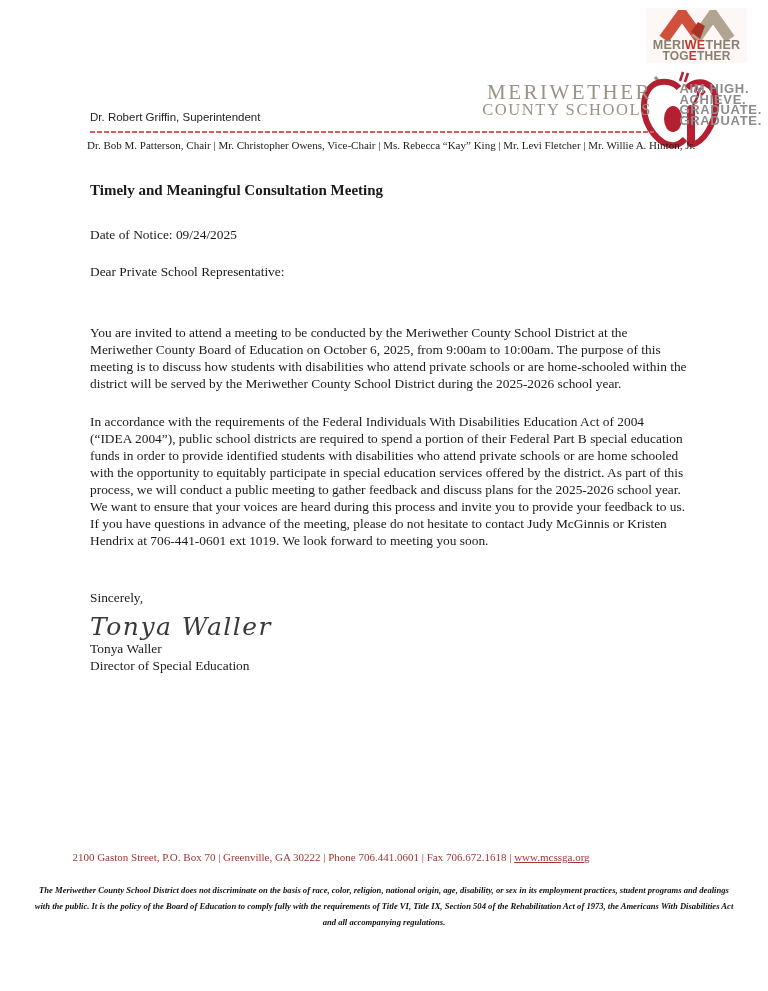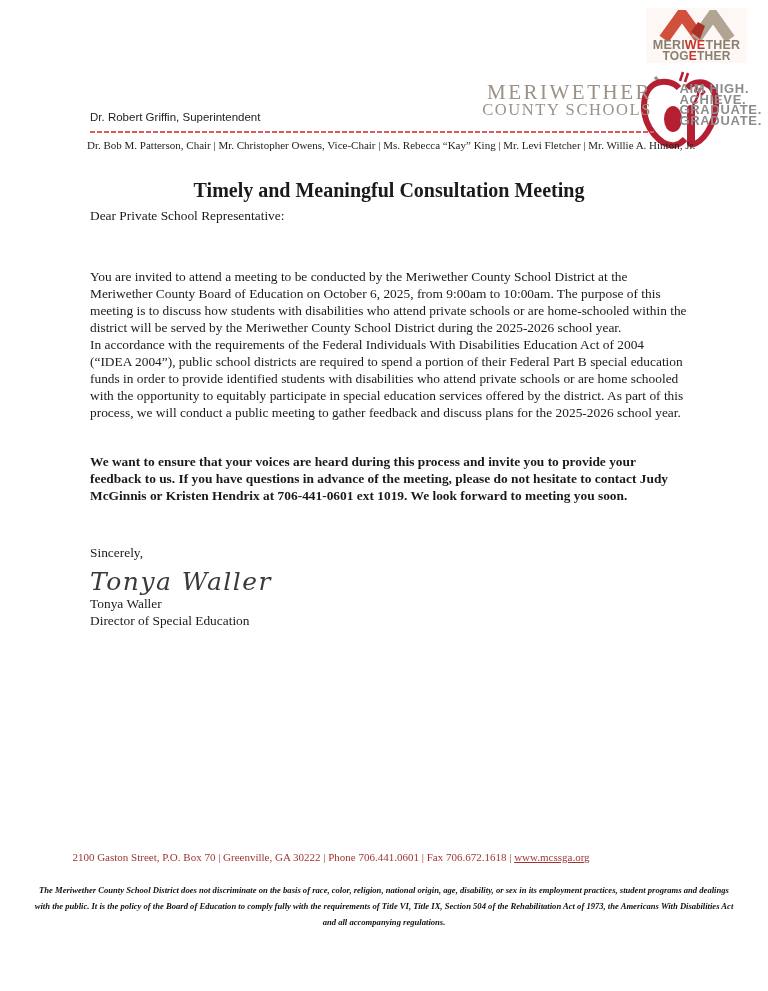--- a/index.html
+++ b/index.html
@@ -25,26 +25,26 @@
   .district-line1 { font-size:21px; letter-spacing:2.5px; }
   .district-line2 { font-size:16.5px; letter-spacing:1.6px; }
 
   .supt-line { position:absolute; top:111px; left:90px; font-family:"Liberation Sans", sans-serif; font-size:11.5px; color:#222; }
   .dash-line { position:absolute; top:131px; left:90px; width:564px; height:2px;
     background:repeating-linear-gradient(90deg,#e05a5a 0 5px,transparent 5px 7px); }
   .board-line { position:absolute; top:139px; left:87px; font-family:Liberation Serif, serif; font-size:11px; color:#222; white-space:nowrap; }
 
   
   .letter-body { position:absolute; top:181px; left:90px; width:598px; font-size:13.4px; line-height:17px; }
-  .letter-title { text-align:center; font-weight:bold; font-size:20px; line-height:18px; }
+  .letter-title { text-align:left; font-weight:bold; font-size:15px; line-height:18px; }
   .date-line { margin-top:27px; }
-  .salutation { margin-top:8px; }
+  .salutation { margin-top:20px; }
   .para-1 { margin-top:44px; }
-  .para-2 { }
-  .para-3 { margin-top:32px;font-weight:bold; }
+  .para-2 { margin-top:21px; }
+  .para-3 { margin-top:0; }
   .closing { margin-top:40px; }
   .signature-script { margin-top:7px; font-family:"DejaVu Serif", serif; font-style:italic; font-size:25px; letter-spacing:1.5px; color:#3a3a3a; line-height:28px; }
   .signer-block { line-height:16.5px; }
 
   
   .footer-address { position:absolute; top:851px; left:0; width:662px; text-align:center; font-size:11px; color:#9e3533; }
   .footer-address a { color:#9e3533; text-decoration:underline; cursor:pointer; }
   .disclaimer { position:absolute; top:882px; left:34px; width:700px; text-align:center; font-weight:bold; font-style:italic; font-size:8.6px; line-height:16px; color:#111; }
 </style>
 </head>
@@ -86,20 +86,21 @@
   </div>
 
   <div class="supt-line">Dr. Robert Griffin, Superintendent</div>
   <div class="dash-line"></div>
   <div class="board-line">Dr. Bob M. Patterson, Chair   | Mr. Christopher Owens, Vice-Chair   | Ms. Rebecca “Kay” King   | Mr. Levi Fletcher | Mr. Willie A. Hinton, Jr.</div>
 
   <div class="letter-body">
     <div class="letter-title">
       <div>Timely and Meaningful Consultation Meeting</div>
     </div>
+    <div class="date-line">Date of Notice: 09/24/2025</div>
     <div class="salutation">Dear Private School Representative:</div>
     <div class="para-1">You are invited to attend a meeting to be conducted by the Meriwether County School District at the Meriwether County Board of Education on October 6, 2025, from 9:00am to 10:00am. The purpose of this meeting is to discuss how students with disabilities who attend private schools or are home-schooled within the district will be served by the Meriwether County School District during the 2025-2026 school year.</div>
     <div class="para-2">In accordance with the requirements of the Federal Individuals With Disabilities Education Act of 2004 (“IDEA 2004”), public school districts are required to spend a portion of their Federal Part B special education funds in order to provide identified students with disabilities who attend private schools or are home schooled with the opportunity to equitably participate in special education services offered by the district. As part of this process, we will conduct a public meeting to gather feedback and discuss plans for the 2025-2026 school year.</div>
     <div class="para-3">We want to ensure that your voices are heard during this process and invite you to provide your feedback to us.  If you have questions in advance of the meeting, please do not hesitate to contact Judy McGinnis or Kristen Hendrix at 706-441-0601 ext 1019.  We look forward to meeting you soon.</div>
     <div class="closing">Sincerely,</div>
     <div class="signature-script">Tonya Waller</div>
     <div class="signer-block">
       <div>Tonya Waller</div>
       <div>Director of Special Education</div>
     </div>

